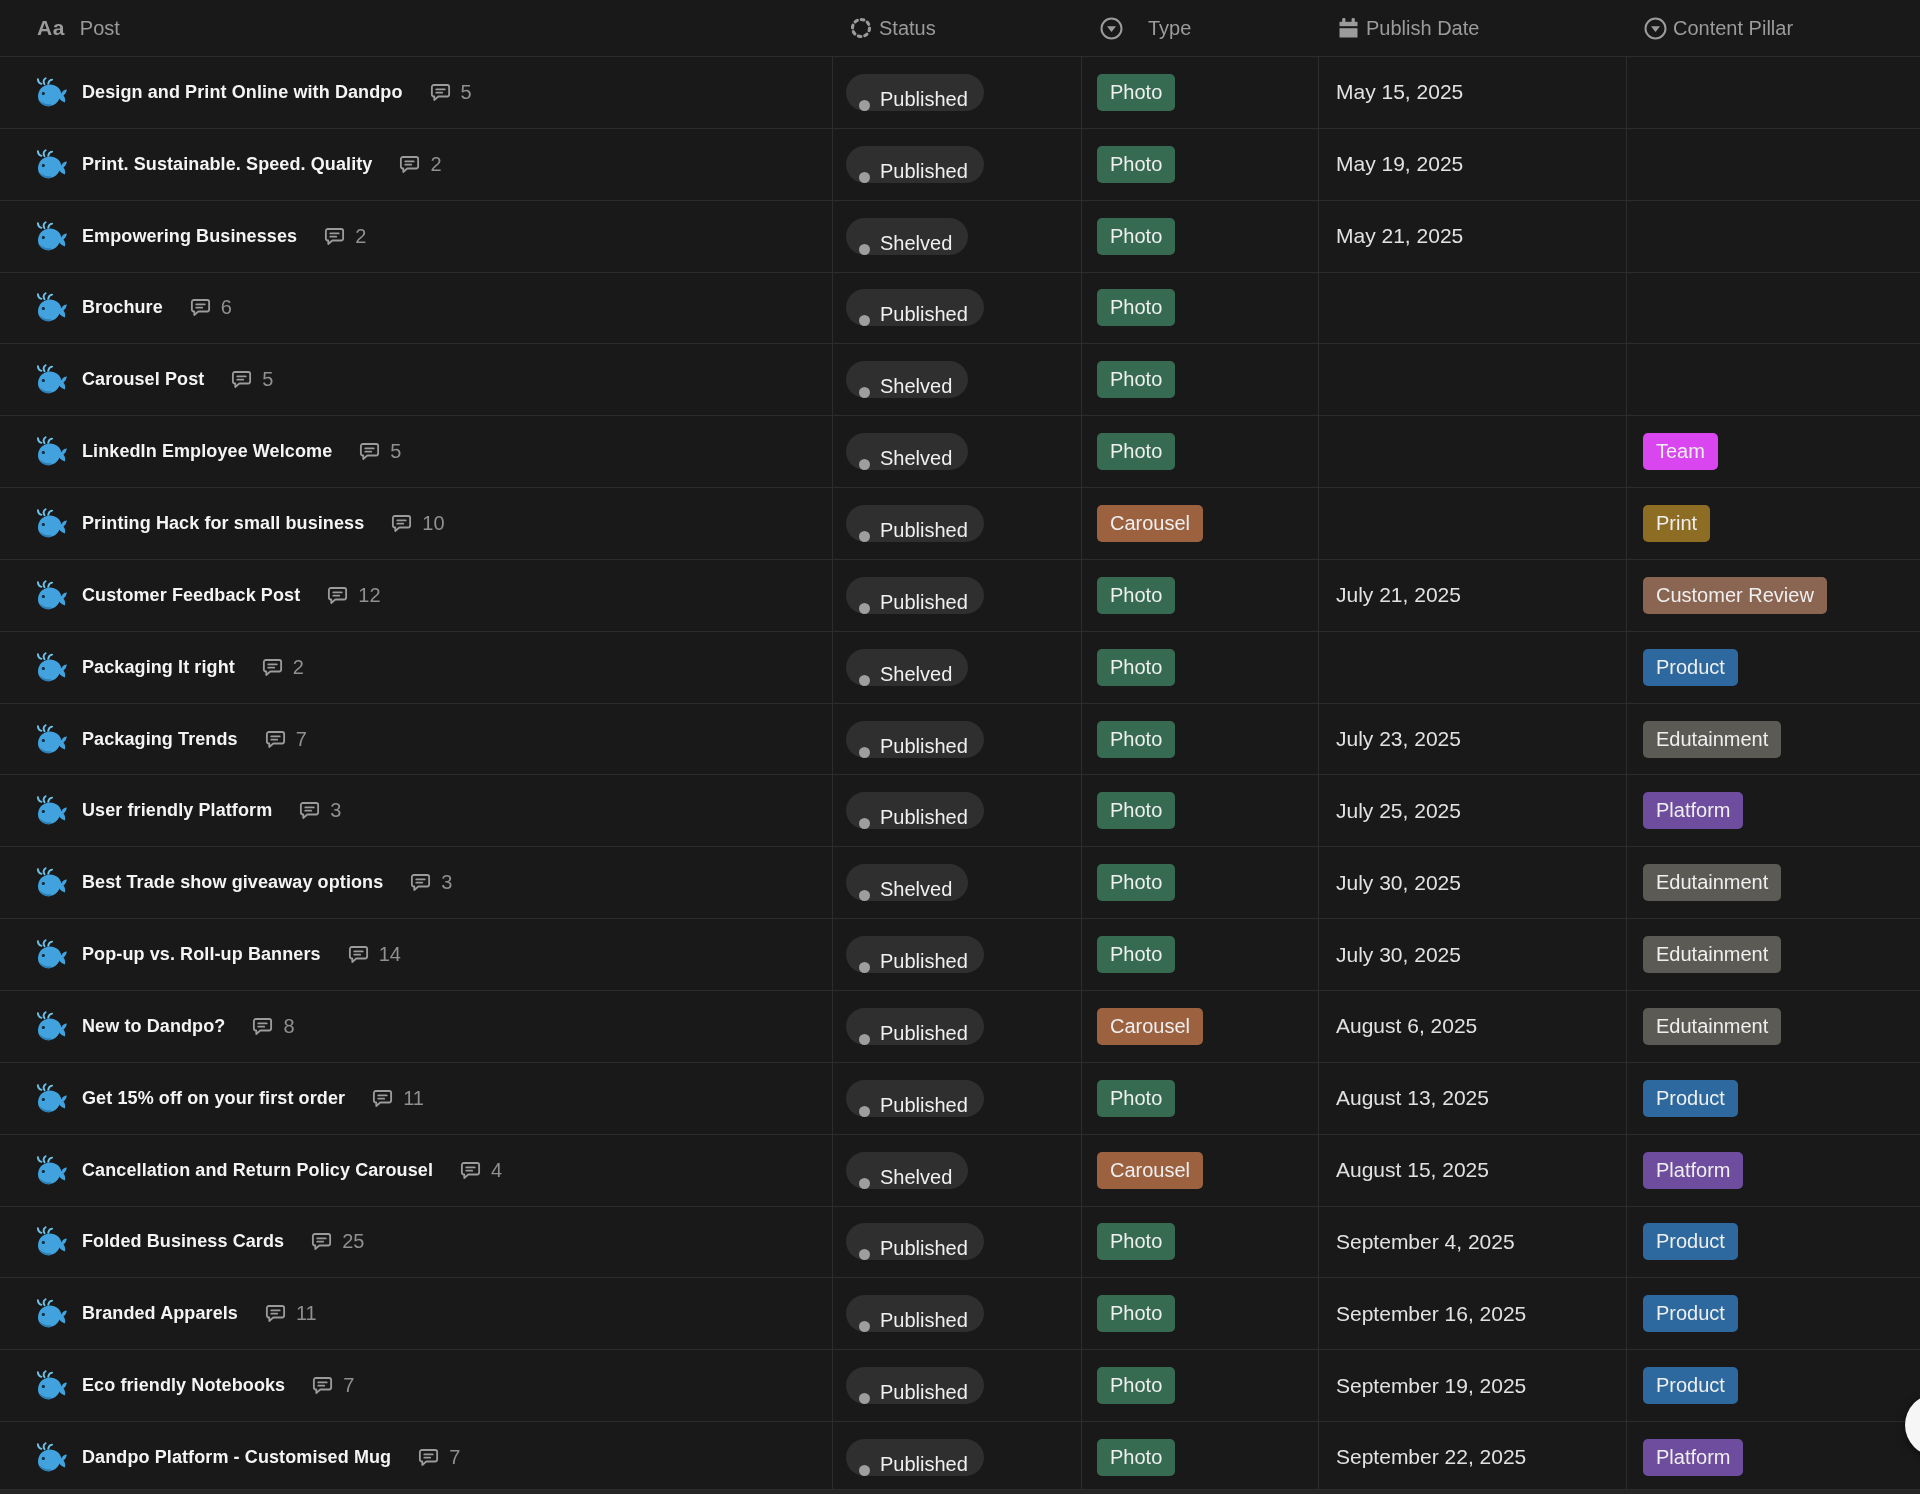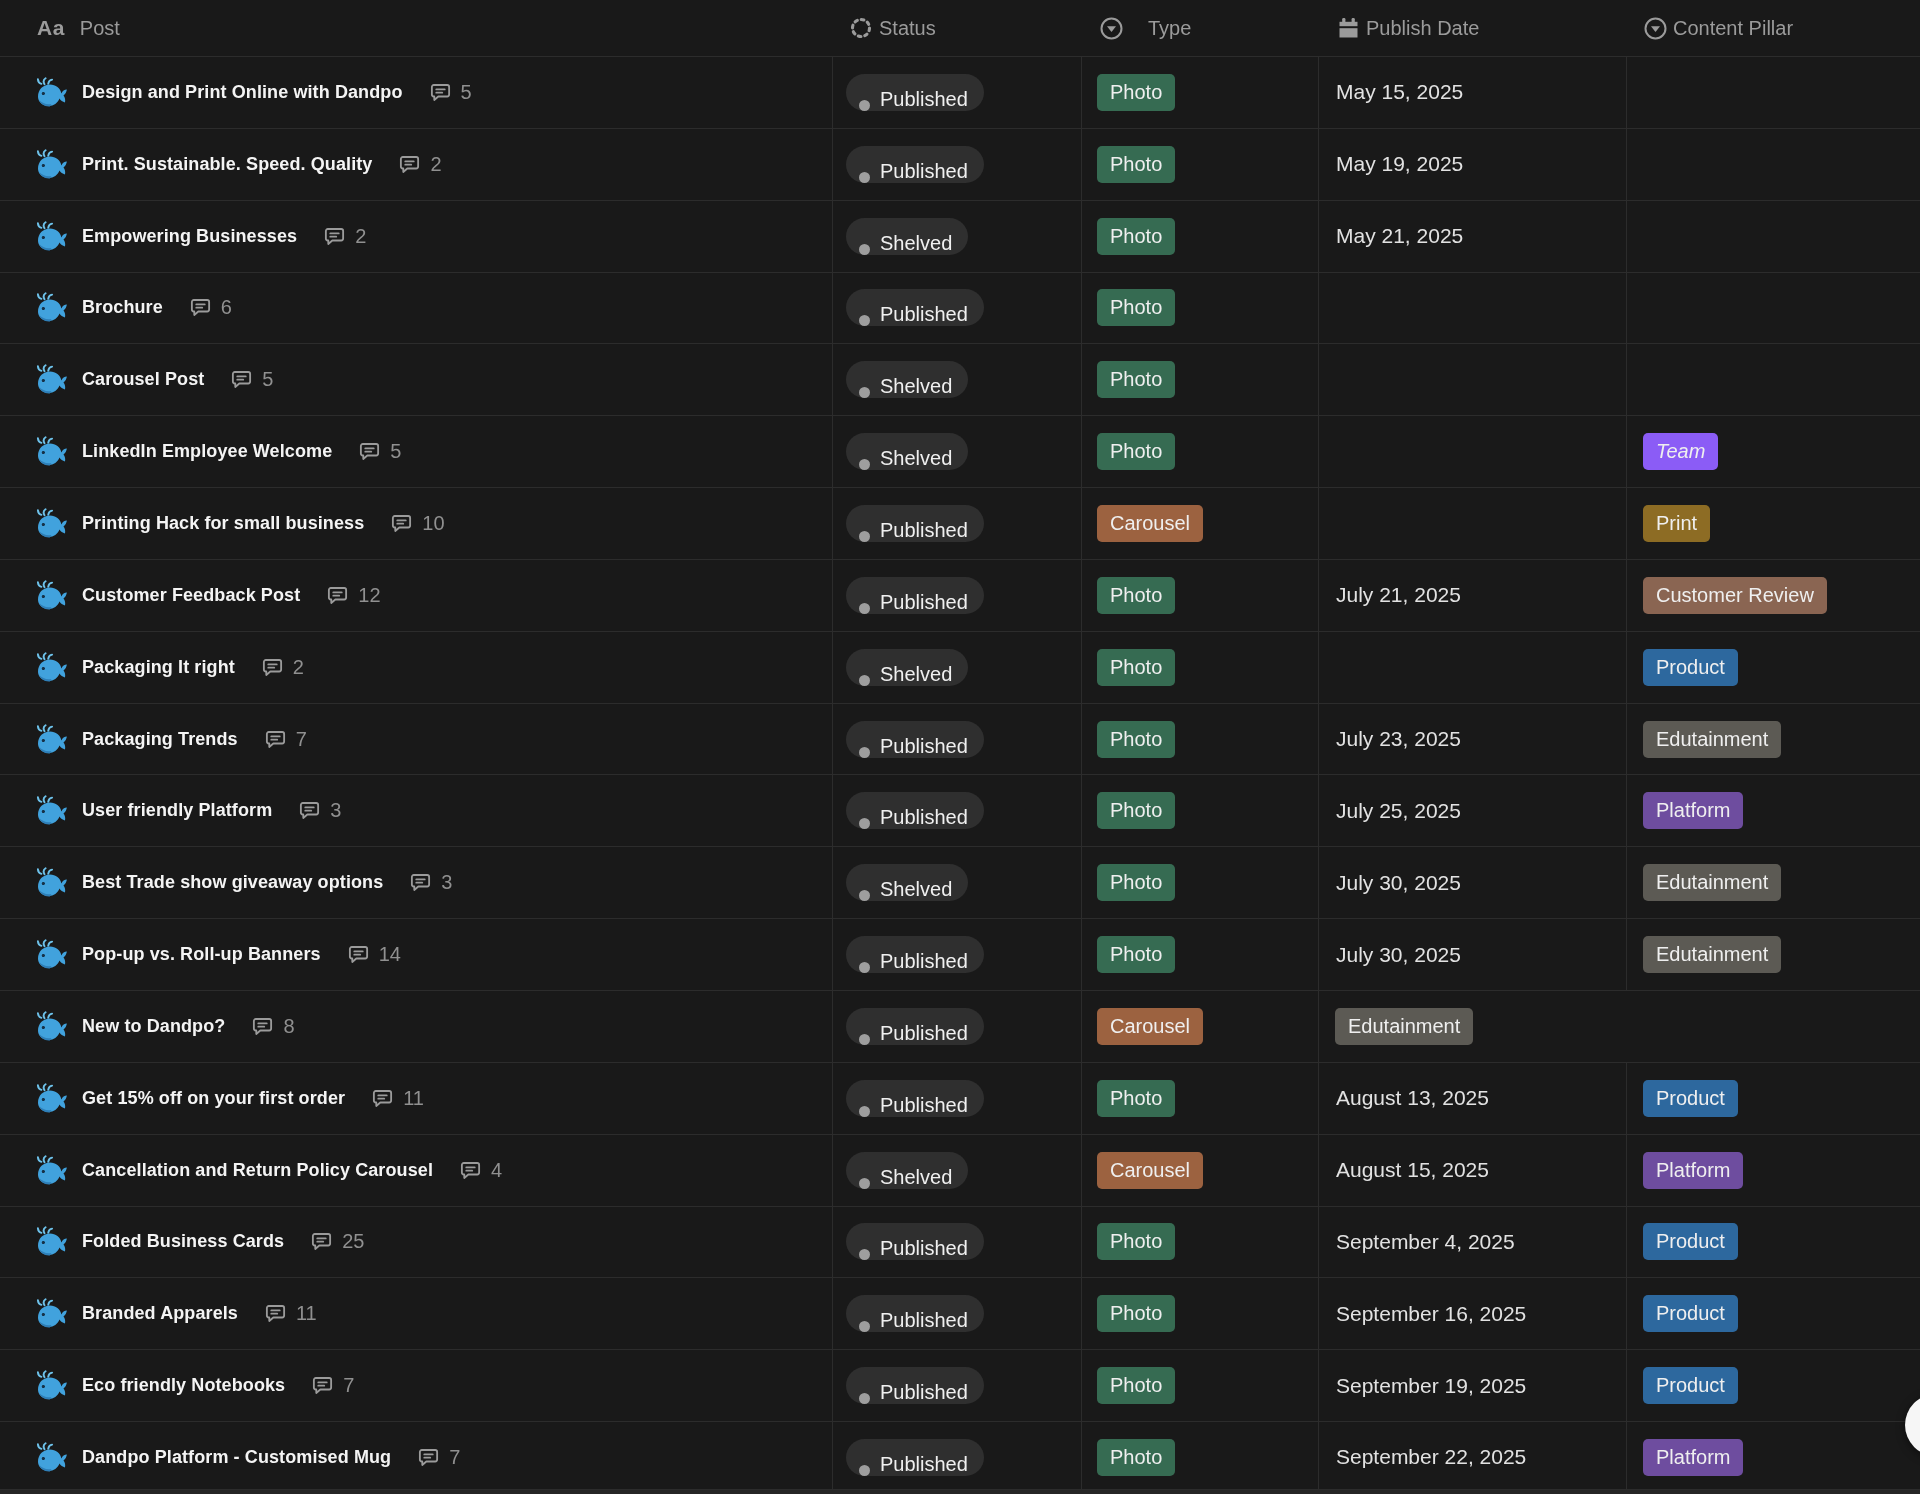--- a/index.html
+++ b/index.html
@@ -318,21 +318,21 @@
         <span>Shelved</span>
       </span>
     </div>
     <div class="cell c-type">
       <span class="tag" style="background: rgb(54, 107, 82);">Photo</span>
     </div>
     <div class="cell c-date">
       
     </div>
     <div class="cell c-pillar">
-      <span class="tag" style="background: #8b5cf6; font-style: italic;">Team</span>
+      <span class="tag" style="background: #d946ef;">Team</span>
     </div>
   </div>
 
   <div class="grid-row row">
     <div class="cell c-post">
       <svg class="emoji" viewBox="0 0 33 31">
         <path d="M8.5 7.2 C7 4.7 7.6 2.6 9.6 1.3 M12.2 6.8 C12.6 4.2 14.1 2.9 16.1 2.6 M5.4 6.8 C3.4 6.2 2.1 4.6 1.9 2.3" stroke="#6ec2ea" stroke-width="1.9" fill="none" stroke-linecap="round"></path>
         <path d="M2 19.5 C2 12.6 7.4 7.6 13.9 7.6 C19.8 7.6 24.4 11.5 25.4 16.4 C26.4 14 28.4 12.5 30.9 12.5 C30.4 15 29.4 17 27.5 18.5 C29 20.5 29.5 23 29 25.4 C26.6 24.9 24.6 23.5 23.6 21.5 C21.6 26.4 17 29.4 11.6 28.9 C5.6 28.4 2 24.4 2 19.5 Z" fill="#41a2dd"></path>
         <path d="M3.2 23 C6.2 26.4 11 27.9 15.4 26.9 L13.9 29.4 C8.6 29.9 4.7 26.9 3.2 23 Z" fill="#2e7fb8"></path>
         <circle cx="7.3" cy="16.6" r="1.35" fill="#173document248"></circle>
@@ -601,20 +601,23 @@
       </span>
     </div>
     <div class="cell c-status">
       <span class="pill">
         <span class="dot"></span>
         <span>Published</span>
       </span>
     </div>
     <div class="cell c-type">
       <span class="tag" style="background: rgb(156, 98, 64);">Carousel</span>
+    </div>
+    <div class="cell c-date">
+      <span class="date">August 6, 2025</span>
     </div>
     <div class="cell c-pillar">
       <span class="tag" style="background: rgb(92, 90, 84);">Edutainment</span>
     </div>
   </div>
 
   <div class="grid-row row">
     <div class="cell c-post">
       <svg class="emoji" viewBox="0 0 33 31">
         <path d="M8.5 7.2 C7 4.7 7.6 2.6 9.6 1.3 M12.2 6.8 C12.6 4.2 14.1 2.9 16.1 2.6 M5.4 6.8 C3.4 6.2 2.1 4.6 1.9 2.3" stroke="#6ec2ea" stroke-width="1.9" fill="none" stroke-linecap="round"></path>

